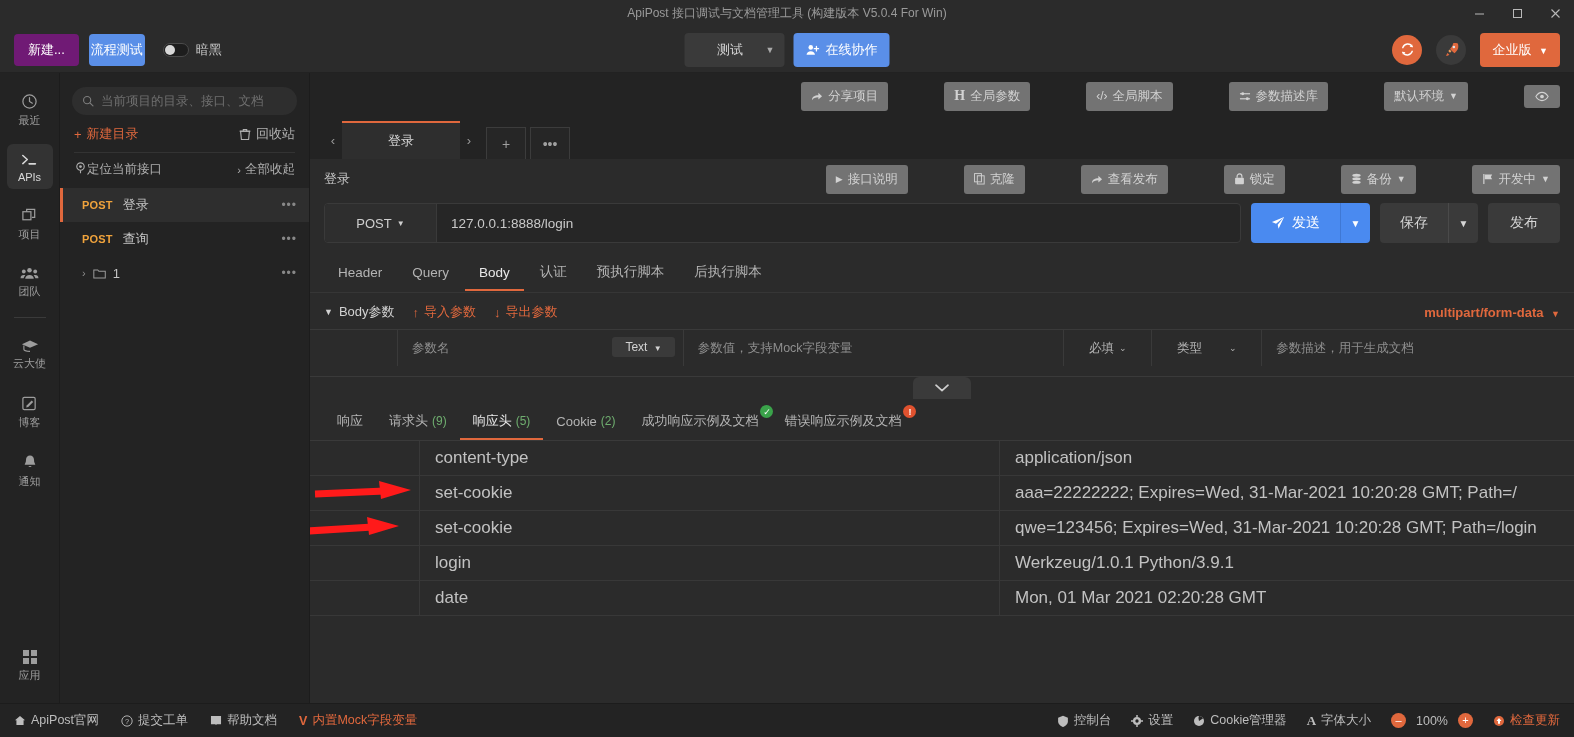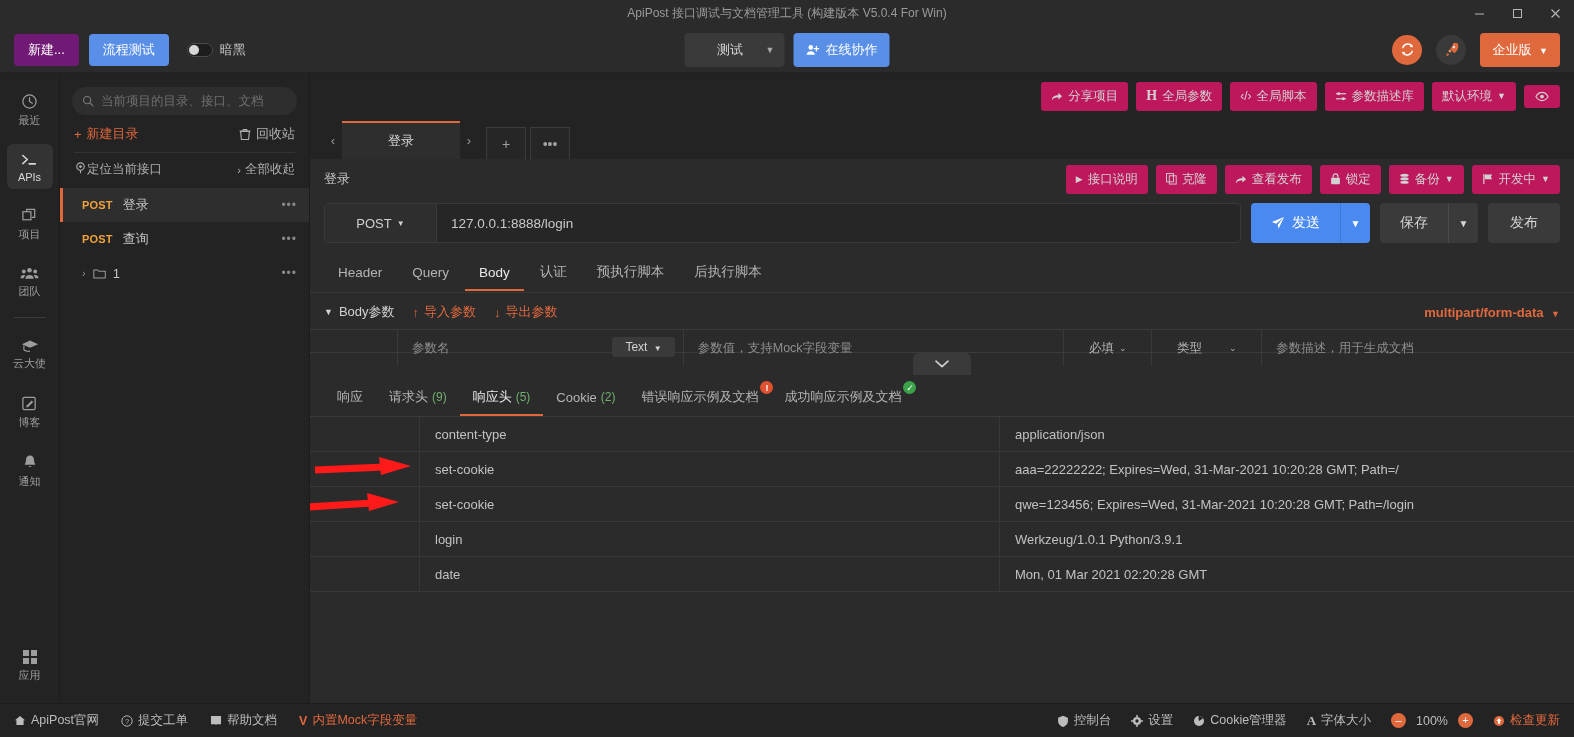--- a/index.html
+++ b/index.html
@@ -32,21 +32,21 @@
   .toolbar {
     height:46px; flex:0 0 46px; background:#2b2b2b; display:flex; align-items:center;
     padding:0 14px; position:relative; border-bottom:1px solid #222;
   }
   .btn-new {
     background:#701a75; color:#fff; border:none; border-radius:4px;
     font-size:13px; padding:7px 14px; cursor:pointer; font-family:inherit;
   }
   .btn-flow {
     background:#5a8fe8; color:#fff; border:none; border-radius:4px;
-    font-size:13px; padding:7px 14px; cursor:pointer; margin-left:10px; font-family:inherit;
+    font-size:13px; padding:7px 2px; cursor:pointer; margin-left:10px; font-family:inherit;
   }
   .darkmode { display:flex; align-items:center; margin-left:18px; gap:7px; font-size:13px; color:#c8c8c8; }
   .switch {
     width:26px; height:14px; border-radius:8px; background:#1d1d1d;
     position:relative; border:1px solid #4a4a4a;
   }
   .switch::after {
     content:''; position:absolute; left:1px; top:1px; width:10px; height:10px;
     border-radius:50%; background:#d8d8d8;
   }
@@ -128,22 +128,22 @@
   .method { color:#f0a33c; font-size:11px; font-weight:bold; margin-right:10px; letter-spacing:0.2px; }
   .tree-row .dots { margin-left:auto; color:#888; letter-spacing:1px; font-size:12px; }
   .tree-row .chev { color:#8e8e8e; margin-right:7px; font-size:11px; }
   .tree-row .folder { margin-right:7px; color:#9b9b9b; font-size:12px; }
 
   
   .main { flex:1; display:flex; flex-direction:column; min-width:0; background:#232323; }
 
   .proj-bar { height:46px; display:flex; align-items:center; padding:0 14px; justify-content:flex-end; gap:8px; }
   .pbtn {
-    background:#be185d; border:none; border-radius:3px; color:#d2d2d2; font-size:12.5px;
-    padding:6px 10px; display:flex; align-items:center; gap:5px; cursor:pointer; font-family:inherit;
+    background:#737373; border:none; border-radius:3px; color:#d2d2d2; font-size:12.5px;
+    padding:6px 10px; display:flex; align-items:center; gap:5px; cursor:pointer; font-family:inherit;margin-left:48px;
   }
 
   
   .tabstrip { height:40px; display:flex; align-items:flex-end; padding-left:14px; background:#232323; }
   .tabarrow { width:18px; height:38px; display:flex; align-items:center; justify-content:center; color:#9a9a9a; font-size:13px; cursor:pointer; }
   .tab {
     min-width:118px; height:38px; background:#2e2e2e; border-top:2px solid #e0683d;
     display:flex; align-items:center; justify-content:center; font-size:13px; color:#d8d8d8;
     cursor:pointer;
   }
@@ -201,21 +201,21 @@
     border-bottom:2px solid transparent;
   }
   .rtab.active { color:#e8e8e8; border-bottom-color:#e0683d; }
 
   .bodybar { display:flex; align-items:center; padding:10px 14px 8px; gap:18px; font-size:13px; }
   .bodybar .lbl { color:#d2d2d2; display:flex; align-items:center; gap:6px; cursor:pointer; }
   .bodybar .act { color:#e0683d; display:flex; align-items:center; gap:5px; cursor:pointer; }
   .bodybar .right { margin-left:auto; color:#e0683d; font-size:13px; font-weight:bold; cursor:pointer; }
 
   
-  .ptable { display:flex; border-top:1px solid #3a3a3a; border-bottom:1px solid #3a3a3a; height:24px; font-size:12.5px; }
+  .ptable { display:flex; border-top:1px solid #3a3a3a; border-bottom:1px solid #3a3a3a; height:48px; font-size:12.5px; }
   .pcell { display:flex; align-items:center; height:36px; border-right:1px solid #3a3a3a; color:#8f8f8f; }
   .pcell.c1 { width:88px; }
   .pcell.c2 { flex:1; padding-left:14px; position:relative; }
   .text-sel {
     position:absolute; right:8px; top:7px; background:#3a3a3a; border-radius:3px;
     font-size:12px; color:#d2d2d2; padding:3px 13px; cursor:pointer;
   }
   .pcell.c3 { flex:1.35; padding-left:14px; }
   .pcell.c4 { width:88px; justify-content:center; gap:5px; color:#b2b2b2; cursor:pointer; }
   .pcell.c5 { width:110px; justify-content:center; gap:5px; color:#b2b2b2; cursor:pointer; }
@@ -240,21 +240,21 @@
   .restab .cnt { color:#6fae6f; font-size:12px; }
   .badge {
     position:absolute; top:2px; right:-2px; width:13px; height:13px; border-radius:50%;
     font-size:9px; color:#fff; display:flex; align-items:center; justify-content:center; font-weight:bold;
   }
   .badge.ok { background:#3aa34a; }
   .badge.err { background:#e0522f; }
 
   
   .htable { flex:1; overflow:auto; }
-  .hrow { display:flex; height:35px; border-bottom:1px solid #383838; font-size:13px; }
+  .hrow { display:flex; height:35px; border-bottom:1px solid #383838; font-size:17px; }
   .hc-arrow { width:110px; flex:0 0 110px; border-right:1px solid #383838; position:relative; }
   .hc-key { flex:0 0 580px; border-right:1px solid #383838; display:flex; align-items:center; padding-left:15px; color:#c2c2c2; }
   .hc-val { flex:1; display:flex; align-items:center; padding-left:15px; color:#c2c2c2; }
   .arrow-svg { position:absolute; right:6px; top:50%; transform:translateY(-50%); }
 
   
   .footer {
     height:34px; flex:0 0 34px; background:#232323; border-top:1px solid #1c1c1c;
     display:flex; align-items:center; padding:0 14px; font-size:12.5px; gap:22px; color:#bdbdbd;
   }
@@ -712,26 +712,26 @@
           </div>
           <div class="restab active">
             <span>响应头</span>
             <span class="cnt">(5)</span>
           </div>
           <div class="restab">
             <span>Cookie</span>
             <span class="cnt">(2)</span>
           </div>
           <div class="restab">
+            <span>成功响应示例及文档</span>
+            <span class="badge ok">✓</span>
+          </div>
+          <div class="restab">
             <span>错误响应示例及文档</span>
             <span class="badge err">!</span>
-          </div>
-          <div class="restab">
-            <span>成功响应示例及文档</span>
-            <span class="badge ok">✓</span>
           </div>
         </div>
 
         <div class="htable">
           <div class="hrow">
             <div class="hc-arrow"></div>
             <div class="hc-key">content-type</div>
             <div class="hc-val">application/json</div>
           </div>
           <div class="hrow">

